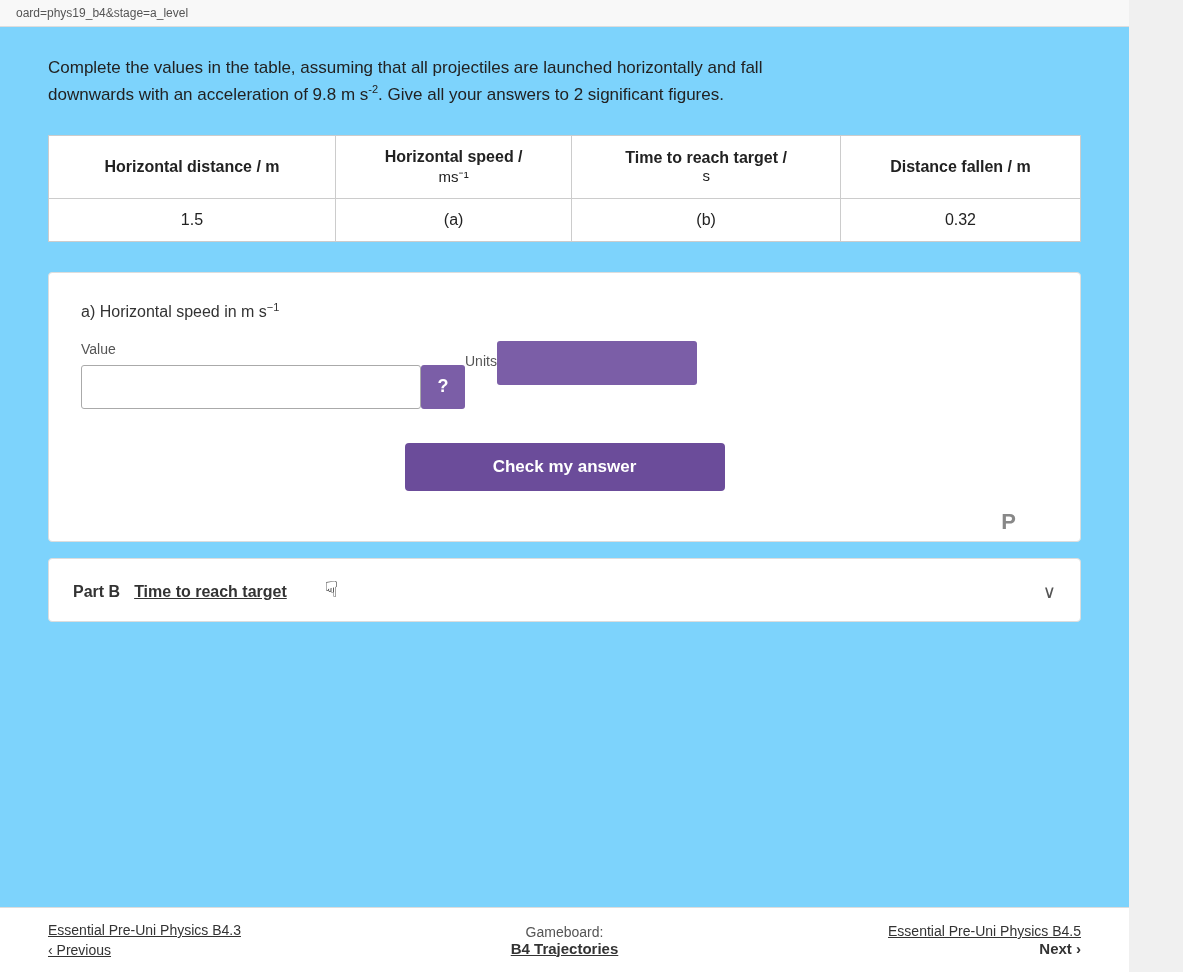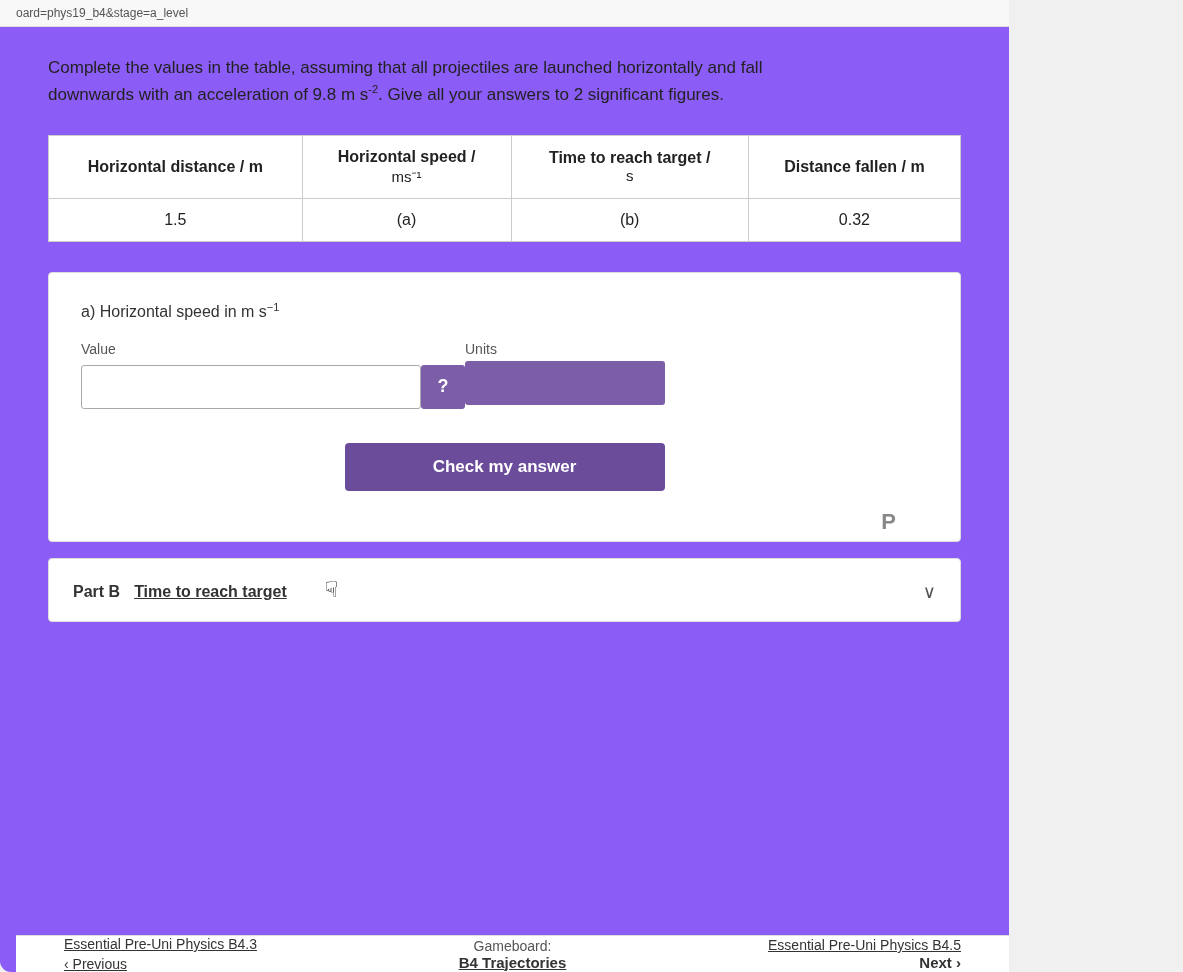--- a/index.html
+++ b/index.html
@@ -3,25 +3,24 @@
   <meta charset="utf-8">
   <style>
     * { box-sizing: border-box; margin: 0; padding: 0; }
     body {
       font-family: Arial, sans-serif;
       background: #f0f0f0;
       min-height: 972px;
       width: 1183px;
     }
     .page-wrapper {
-      background: #8b5cf6;
-      width: 1009px;
+      background: #7dd3fc;
+      width: 1129px;
       min-height: 972px;
       position: relative;
-      border-radius: 11px;
     }
     .url-bar {
       font-size: 12px;
       color: #555;
       padding: 6px 16px;
       background: #f8f8f8;
       border-bottom: 1px solid #ddd;
     }
     .main-content {
       padding: 28px 48px 24px 48px;
@@ -134,23 +133,24 @@
       border: none;
       border-radius: 3px;
       cursor: pointer;
       display: flex;
       align-items: center;
       justify-content: center;
       margin-left: 0;
     }
     .units-group {
       display: flex;
-      flex-direction: column;
+      flex-direction: row;
       gap: 0;
       margin-left: 0;
+      align-items: center;
     }
     .units-input {
       width: 200px;
       height: 44px;
       background: #7b5ea7;
       border: none;
       border-radius: 3px;
     }
     .check-btn-row {
       display: flex;
@@ -210,28 +210,28 @@
       padding: 18px 24px;
       cursor: pointer;
     }
     .hand-icon {
       font-size: 22px;
       margin-left: 24px;
     }
     
     .footer {
       border-top: 1px solid #ddd;
-      padding: 0 48px;
+      padding: 14px 48px;
       display: flex;
       justify-content: space-between;
       align-items: center;
       background: #fff;
       position: absolute;
       bottom: 0;
-      left: 16px;
+      left: 0;
       right: 0;
     }
     .footer-left {
       display: flex;
       flex-direction: column;
       gap: 4px;
     }
     .footer-link {
       font-size: 14px;
       color: #333;

